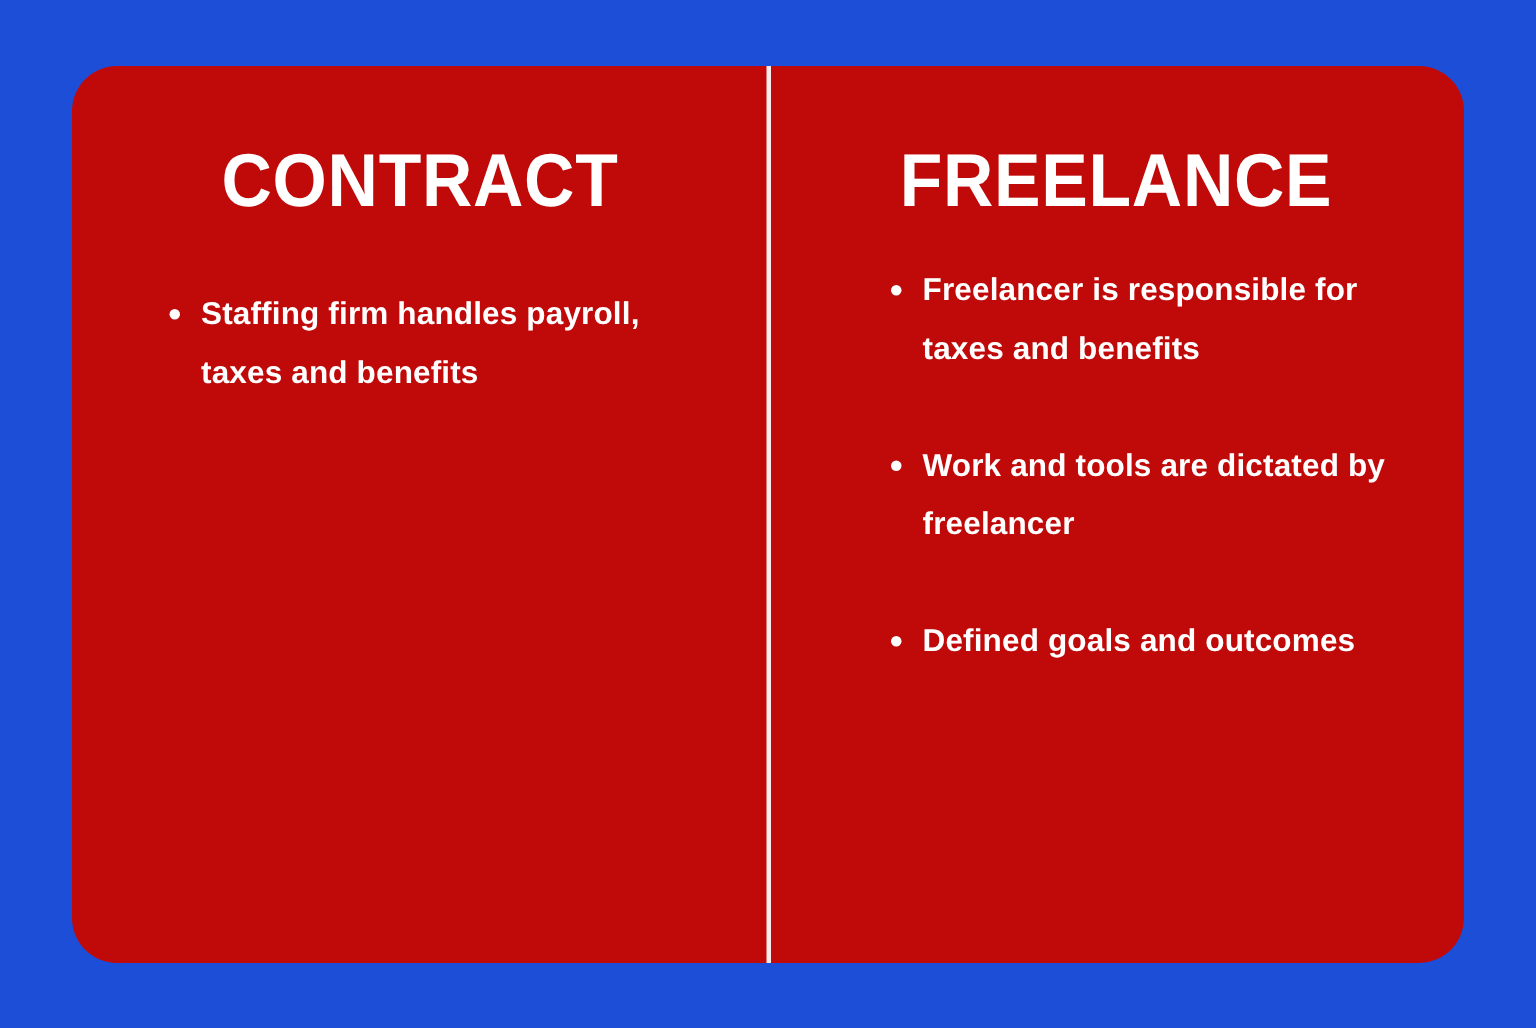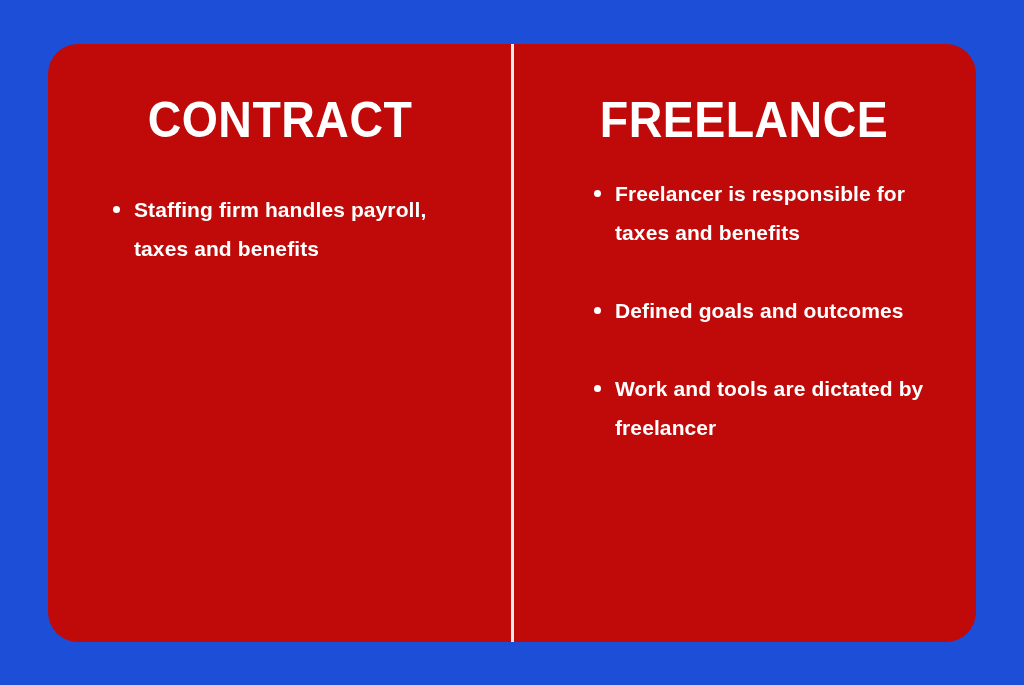--- a/index.html
+++ b/index.html
@@ -152,23 +152,23 @@
     <div class="panel panel-right">
       <h1 class="panel-title">FREELANCE</h1>
 
       <ul class="bullet-list bullet-list-right list-right">
         <li class="bullet-item">
           <span class="bullet-dot"></span>
           <span class="bullet-text">Freelancer is responsible for taxes and benefits</span>
         </li>
         <li class="bullet-item">
           <span class="bullet-dot"></span>
-          <span class="bullet-text">Defined goals and outcomes</span>
+          <span class="bullet-text">Work and tools are dictated by freelancer</span>
         </li>
         <li class="bullet-item">
           <span class="bullet-dot"></span>
-          <span class="bullet-text">Work and tools are dictated by freelancer</span>
+          <span class="bullet-text">Defined goals and outcomes</span>
         </li>
       </ul>
     </div>
 
   </div>
 </div>
 
 </body></html>

